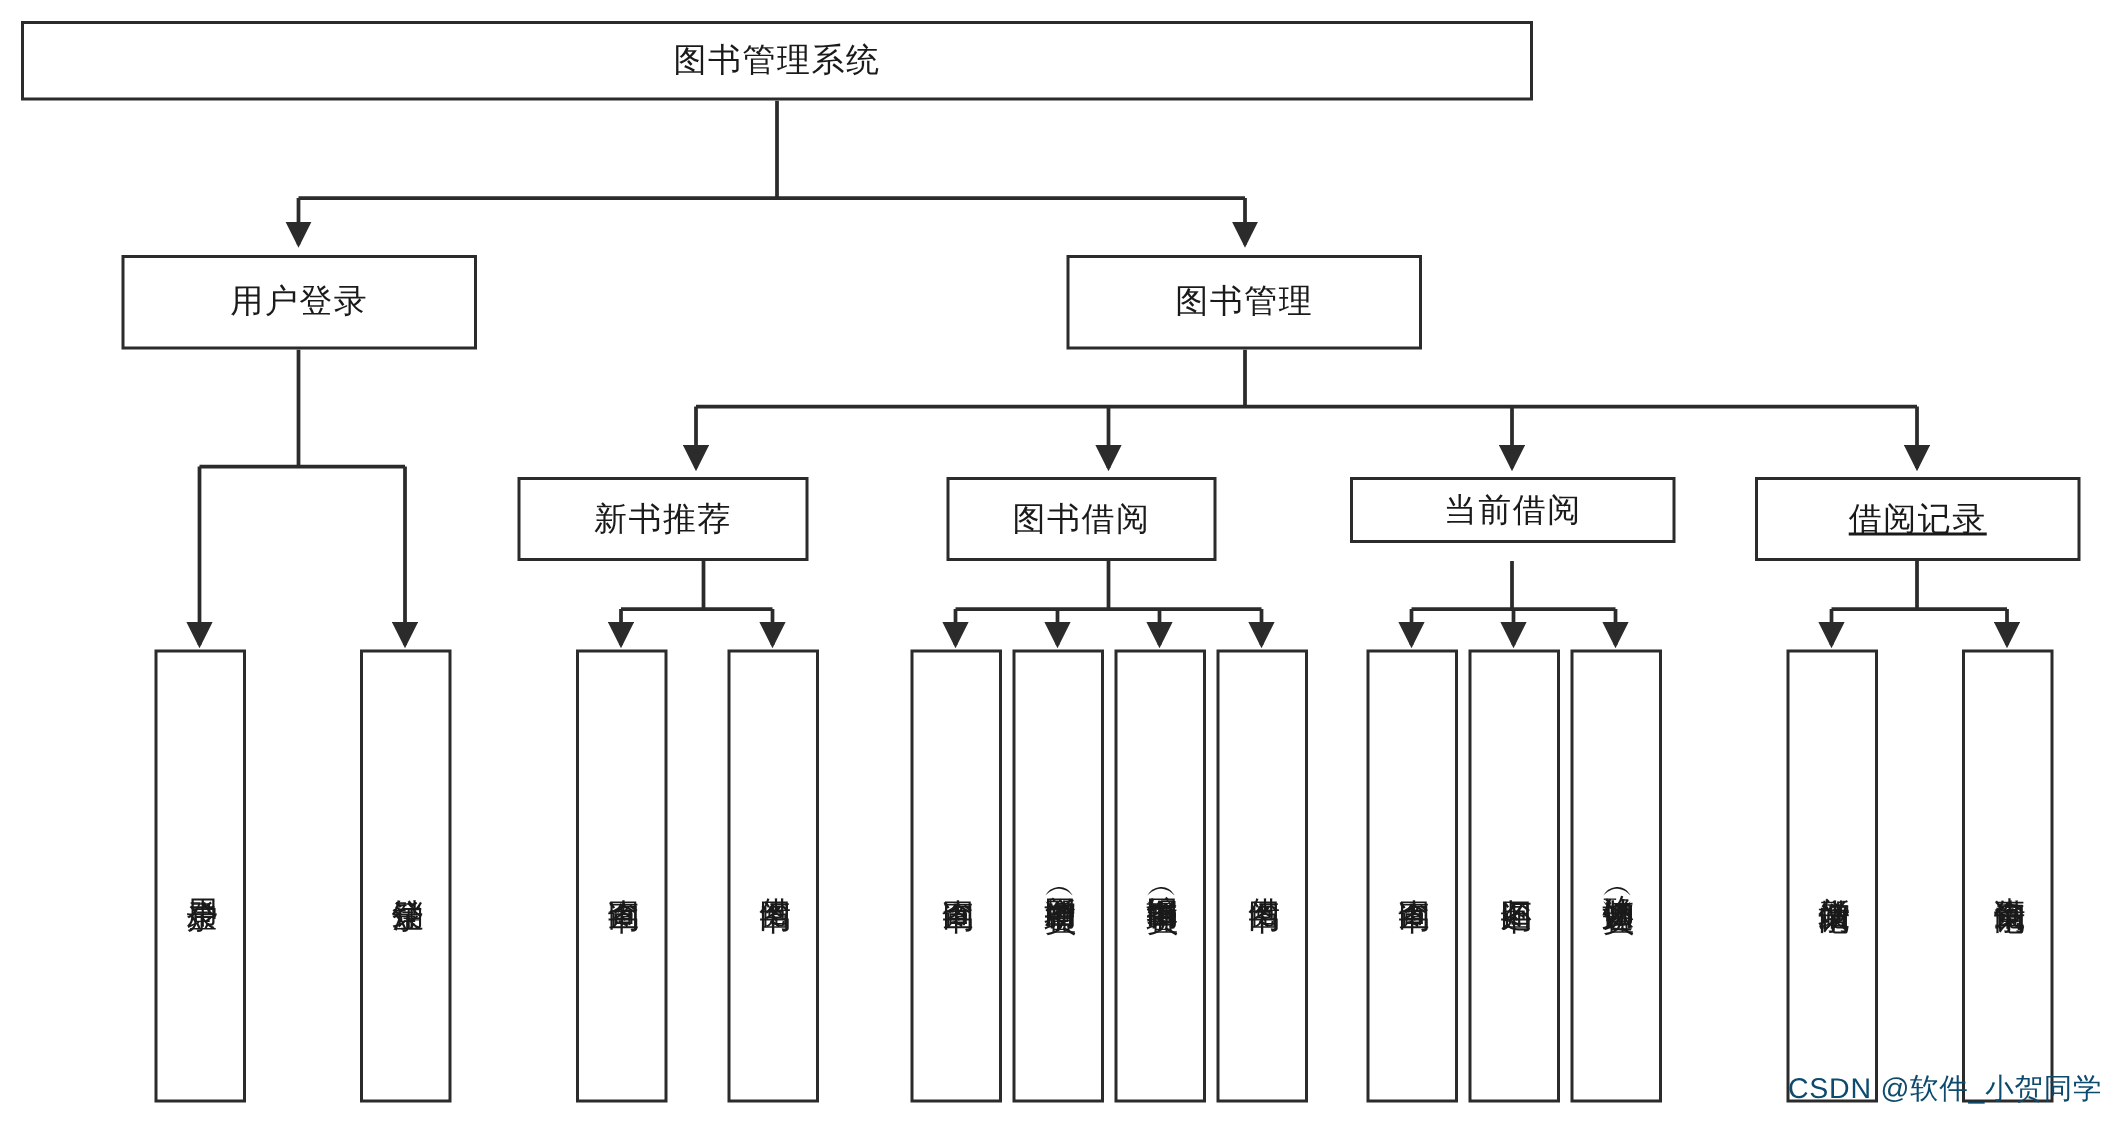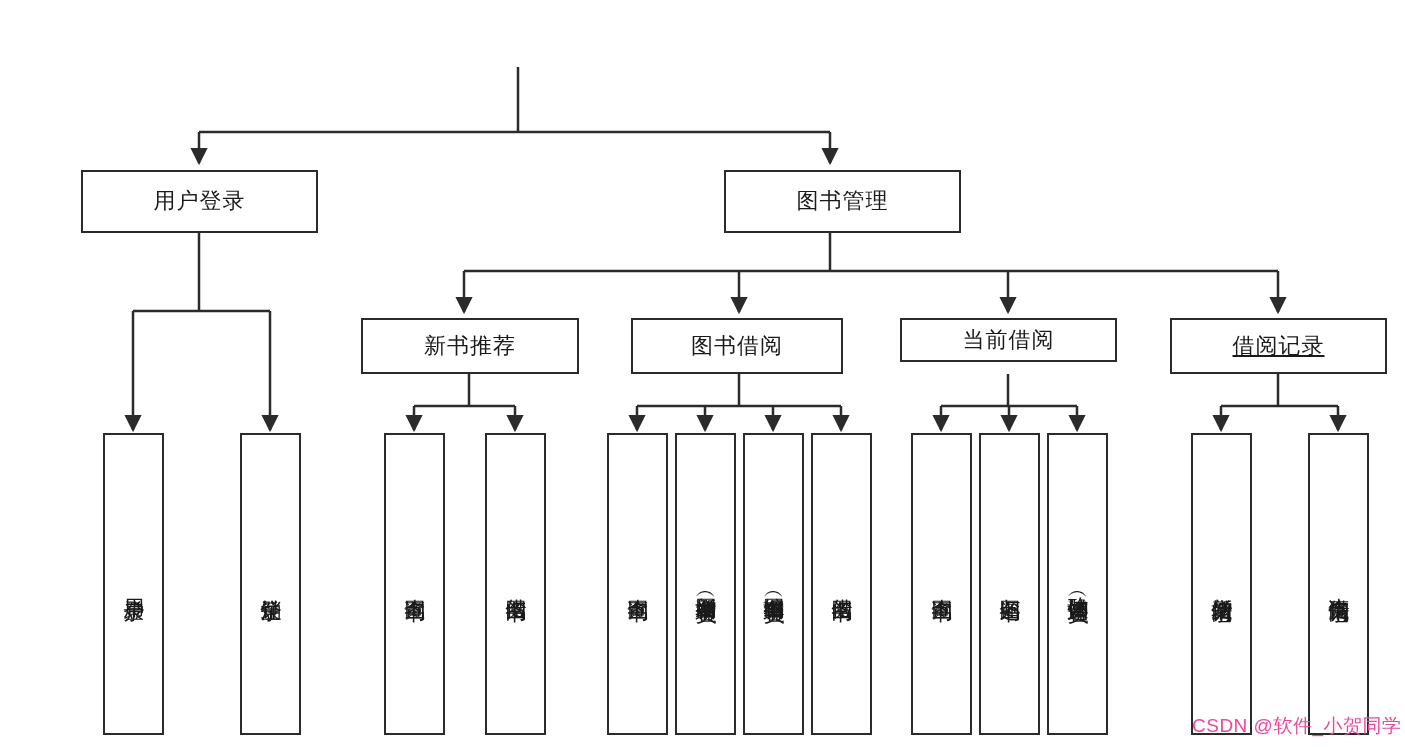--- a/index.html
+++ b/index.html
@@ -53,21 +53,21 @@
     padding: 6px 0;
     text-align: center;
   }
   .node-v .vtext {
     writing-mode: vertical-rl;
     text-orientation: upright;
     display: block;
   }
   .watermark {
     position: absolute;
-    color: #ec4899;
+    color: #0c4a6e;
     font-size: 19px;
     letter-spacing: 0.5px;
     white-space: nowrap;
     z-index: 3;
   }
 </style>
 </head>
 <body>
 
 <div id="canvas">
@@ -116,32 +116,35 @@
       <path d="M 1009 406 L 1009 430" marker-end="url(#arrow)"></path>
       <path d="M 1077 406 L 1077 430" marker-end="url(#arrow)"></path>
 
       <path d="M 1278 374 L 1278 406"></path>
       <path d="M 1221 406 L 1338 406"></path>
       <path d="M 1221 406 L 1221 430" marker-end="url(#arrow)"></path>
       <path d="M 1338 406 L 1338 430" marker-end="url(#arrow)"></path>
     </g>
   </svg>
 
+  <div class="node node-h" style="left:14px; top:14px; width:1008px; height:53px;">
+    <span>图书管理系统</span>
+  </div>
 
   <div class="node node-h" style="left:81px; top:170px; width:237px; height:63px;">
     <span>用户登录</span>
   </div>
-  <div class="node node-h" style="left:711px; top:170px; width:237px; height:63px;margin-left:13px;">
+  <div class="node node-h" style="left:711px; top:170px; width:237px; height:63px;">
     <span>图书管理</span>
   </div>
 
-  <div class="node node-h" style="left:361px; top:318px; width:218px; height:56px;">
+  <div class="node node-h" style="left:345px; top:318px; width:194px; height:56px;">
     <span>新书推荐</span>
   </div>
-  <div class="node node-h" style="left:631px; top:318px; width:212px; height:56px;">
+  <div class="node node-h" style="left:631px; top:318px; width:180px; height:56px;">
     <span>图书借阅</span>
   </div>
   <div class="node node-h" style="left:900px; top:318px; width:217px; height:44px;">
     <span>当前借阅</span>
   </div>
   <div class="node node-h" style="left:1170px; top:318px; width:217px; height:56px;text-decoration:underline;">
     <span>借阅记录</span>
   </div>
 
   <div class="node node-v" style="left:103px; top:433px; width:61px; height:302px;">

